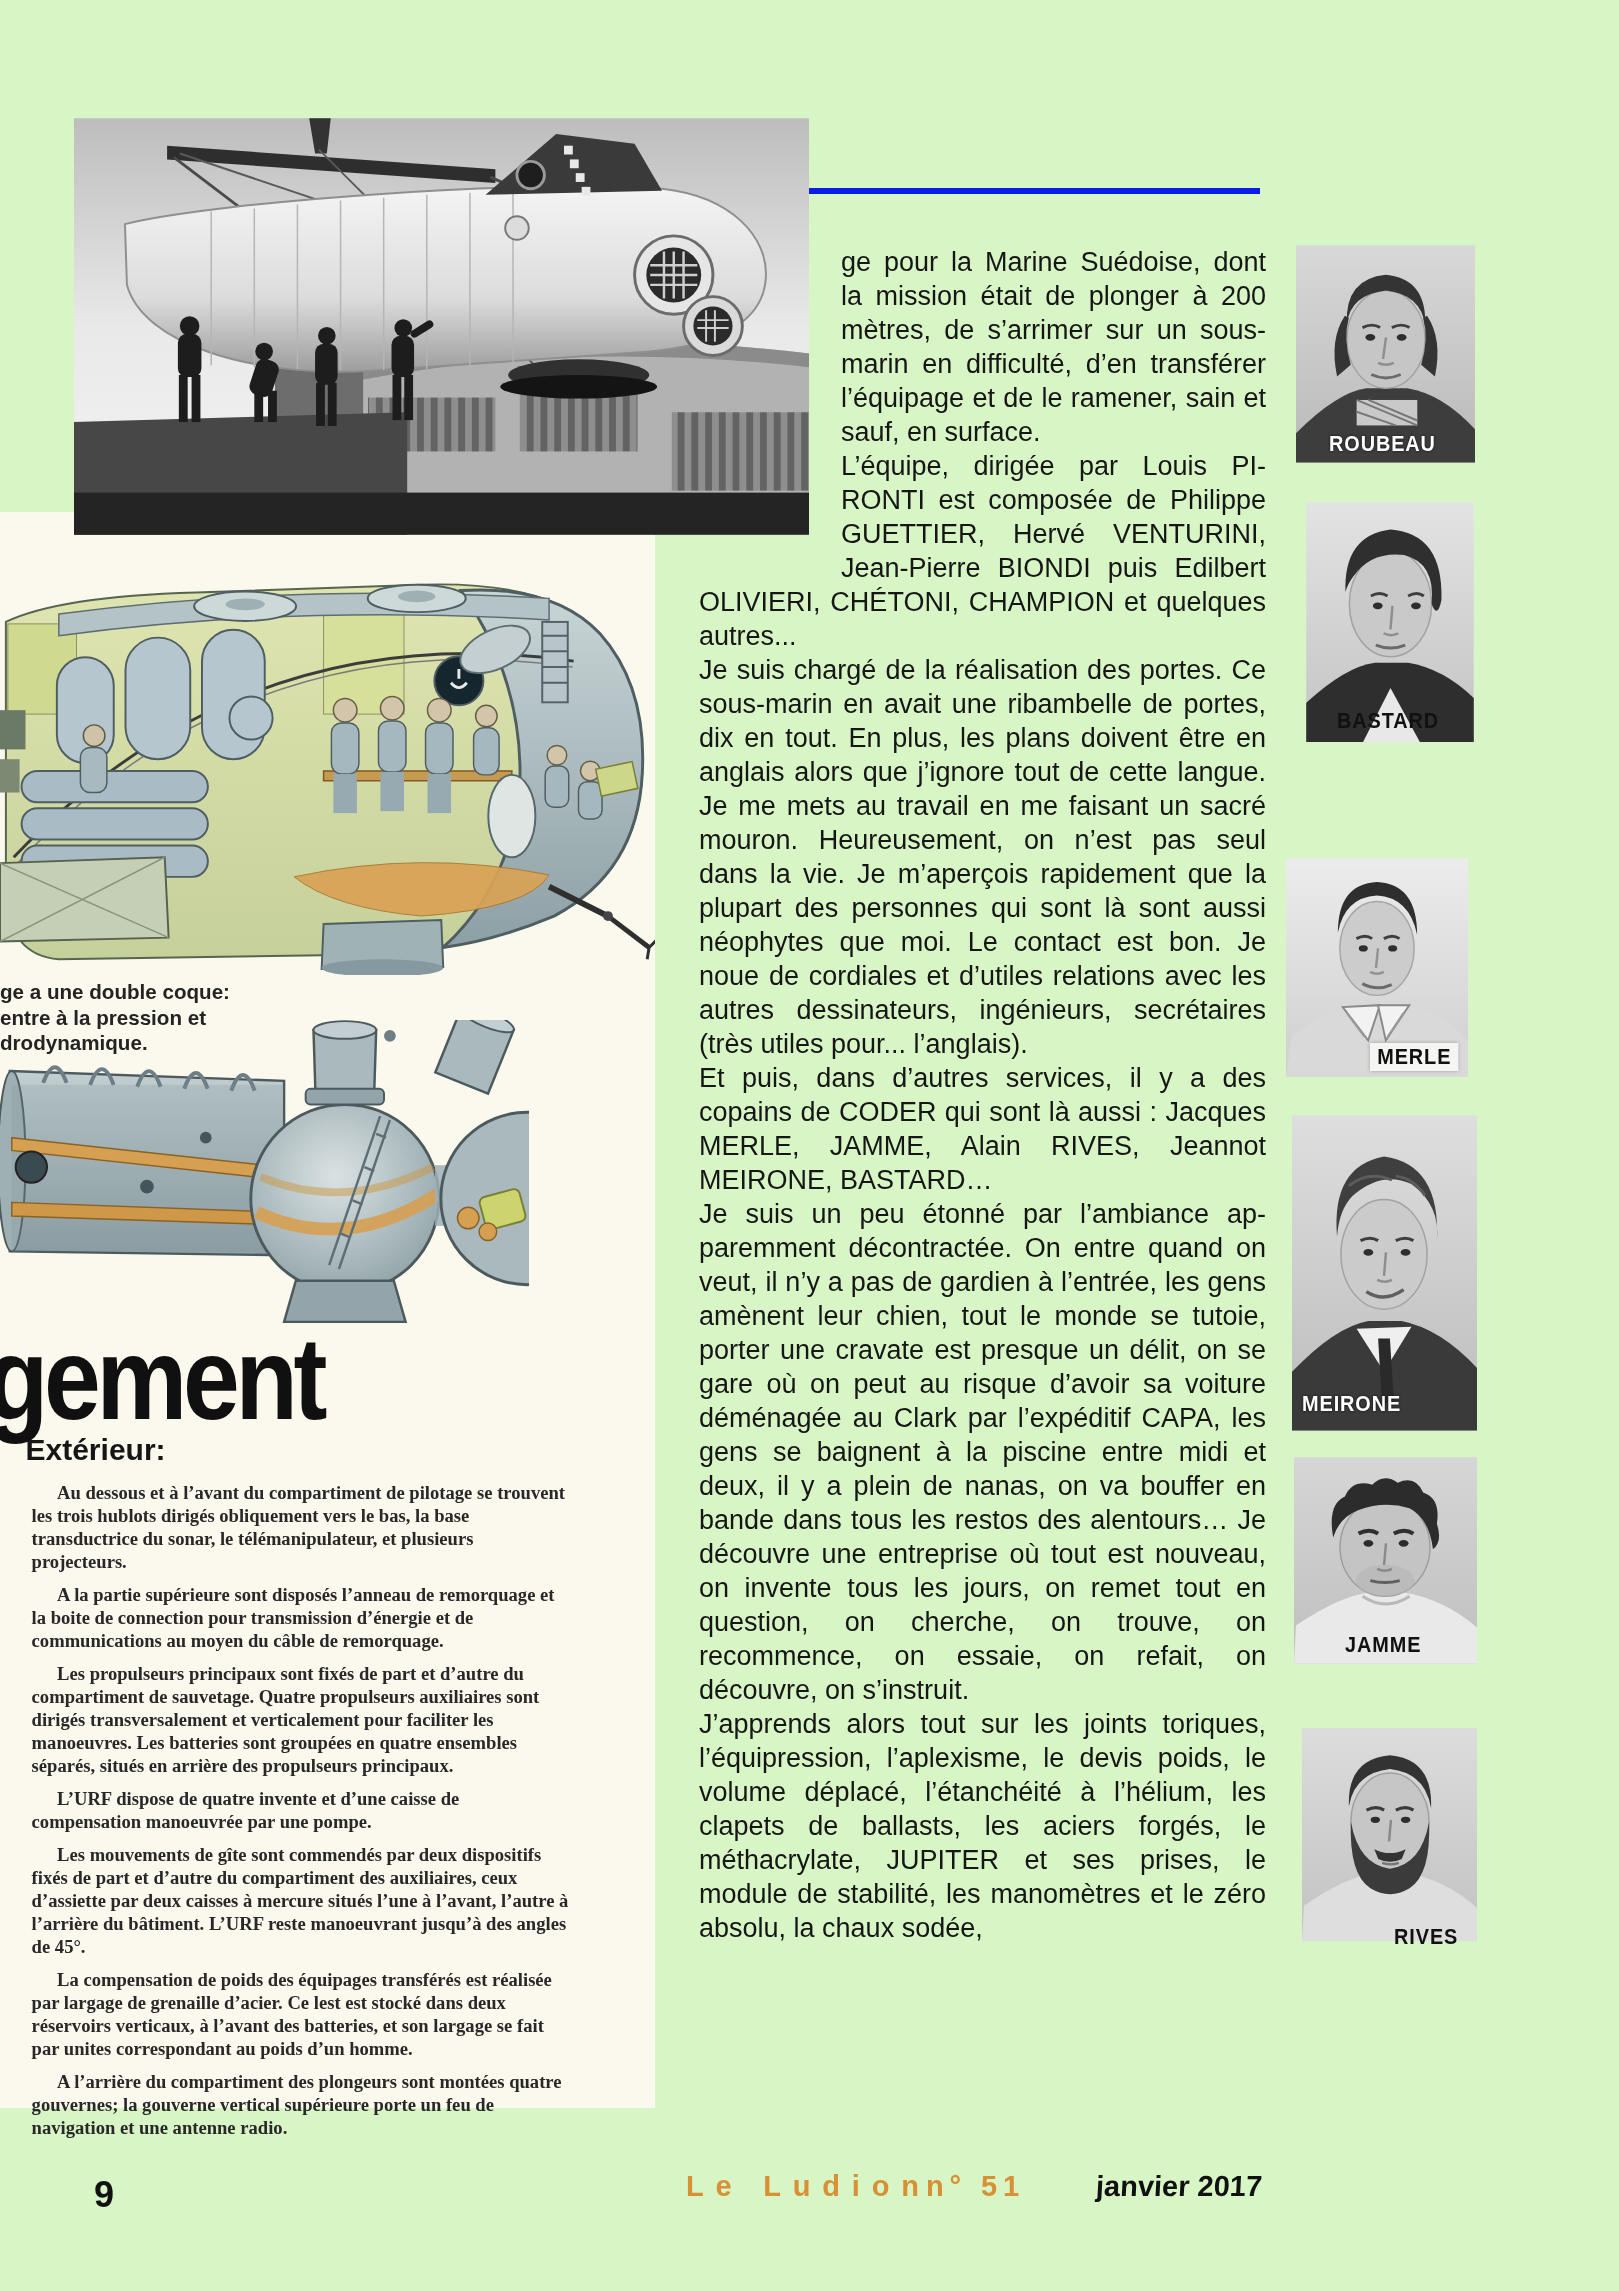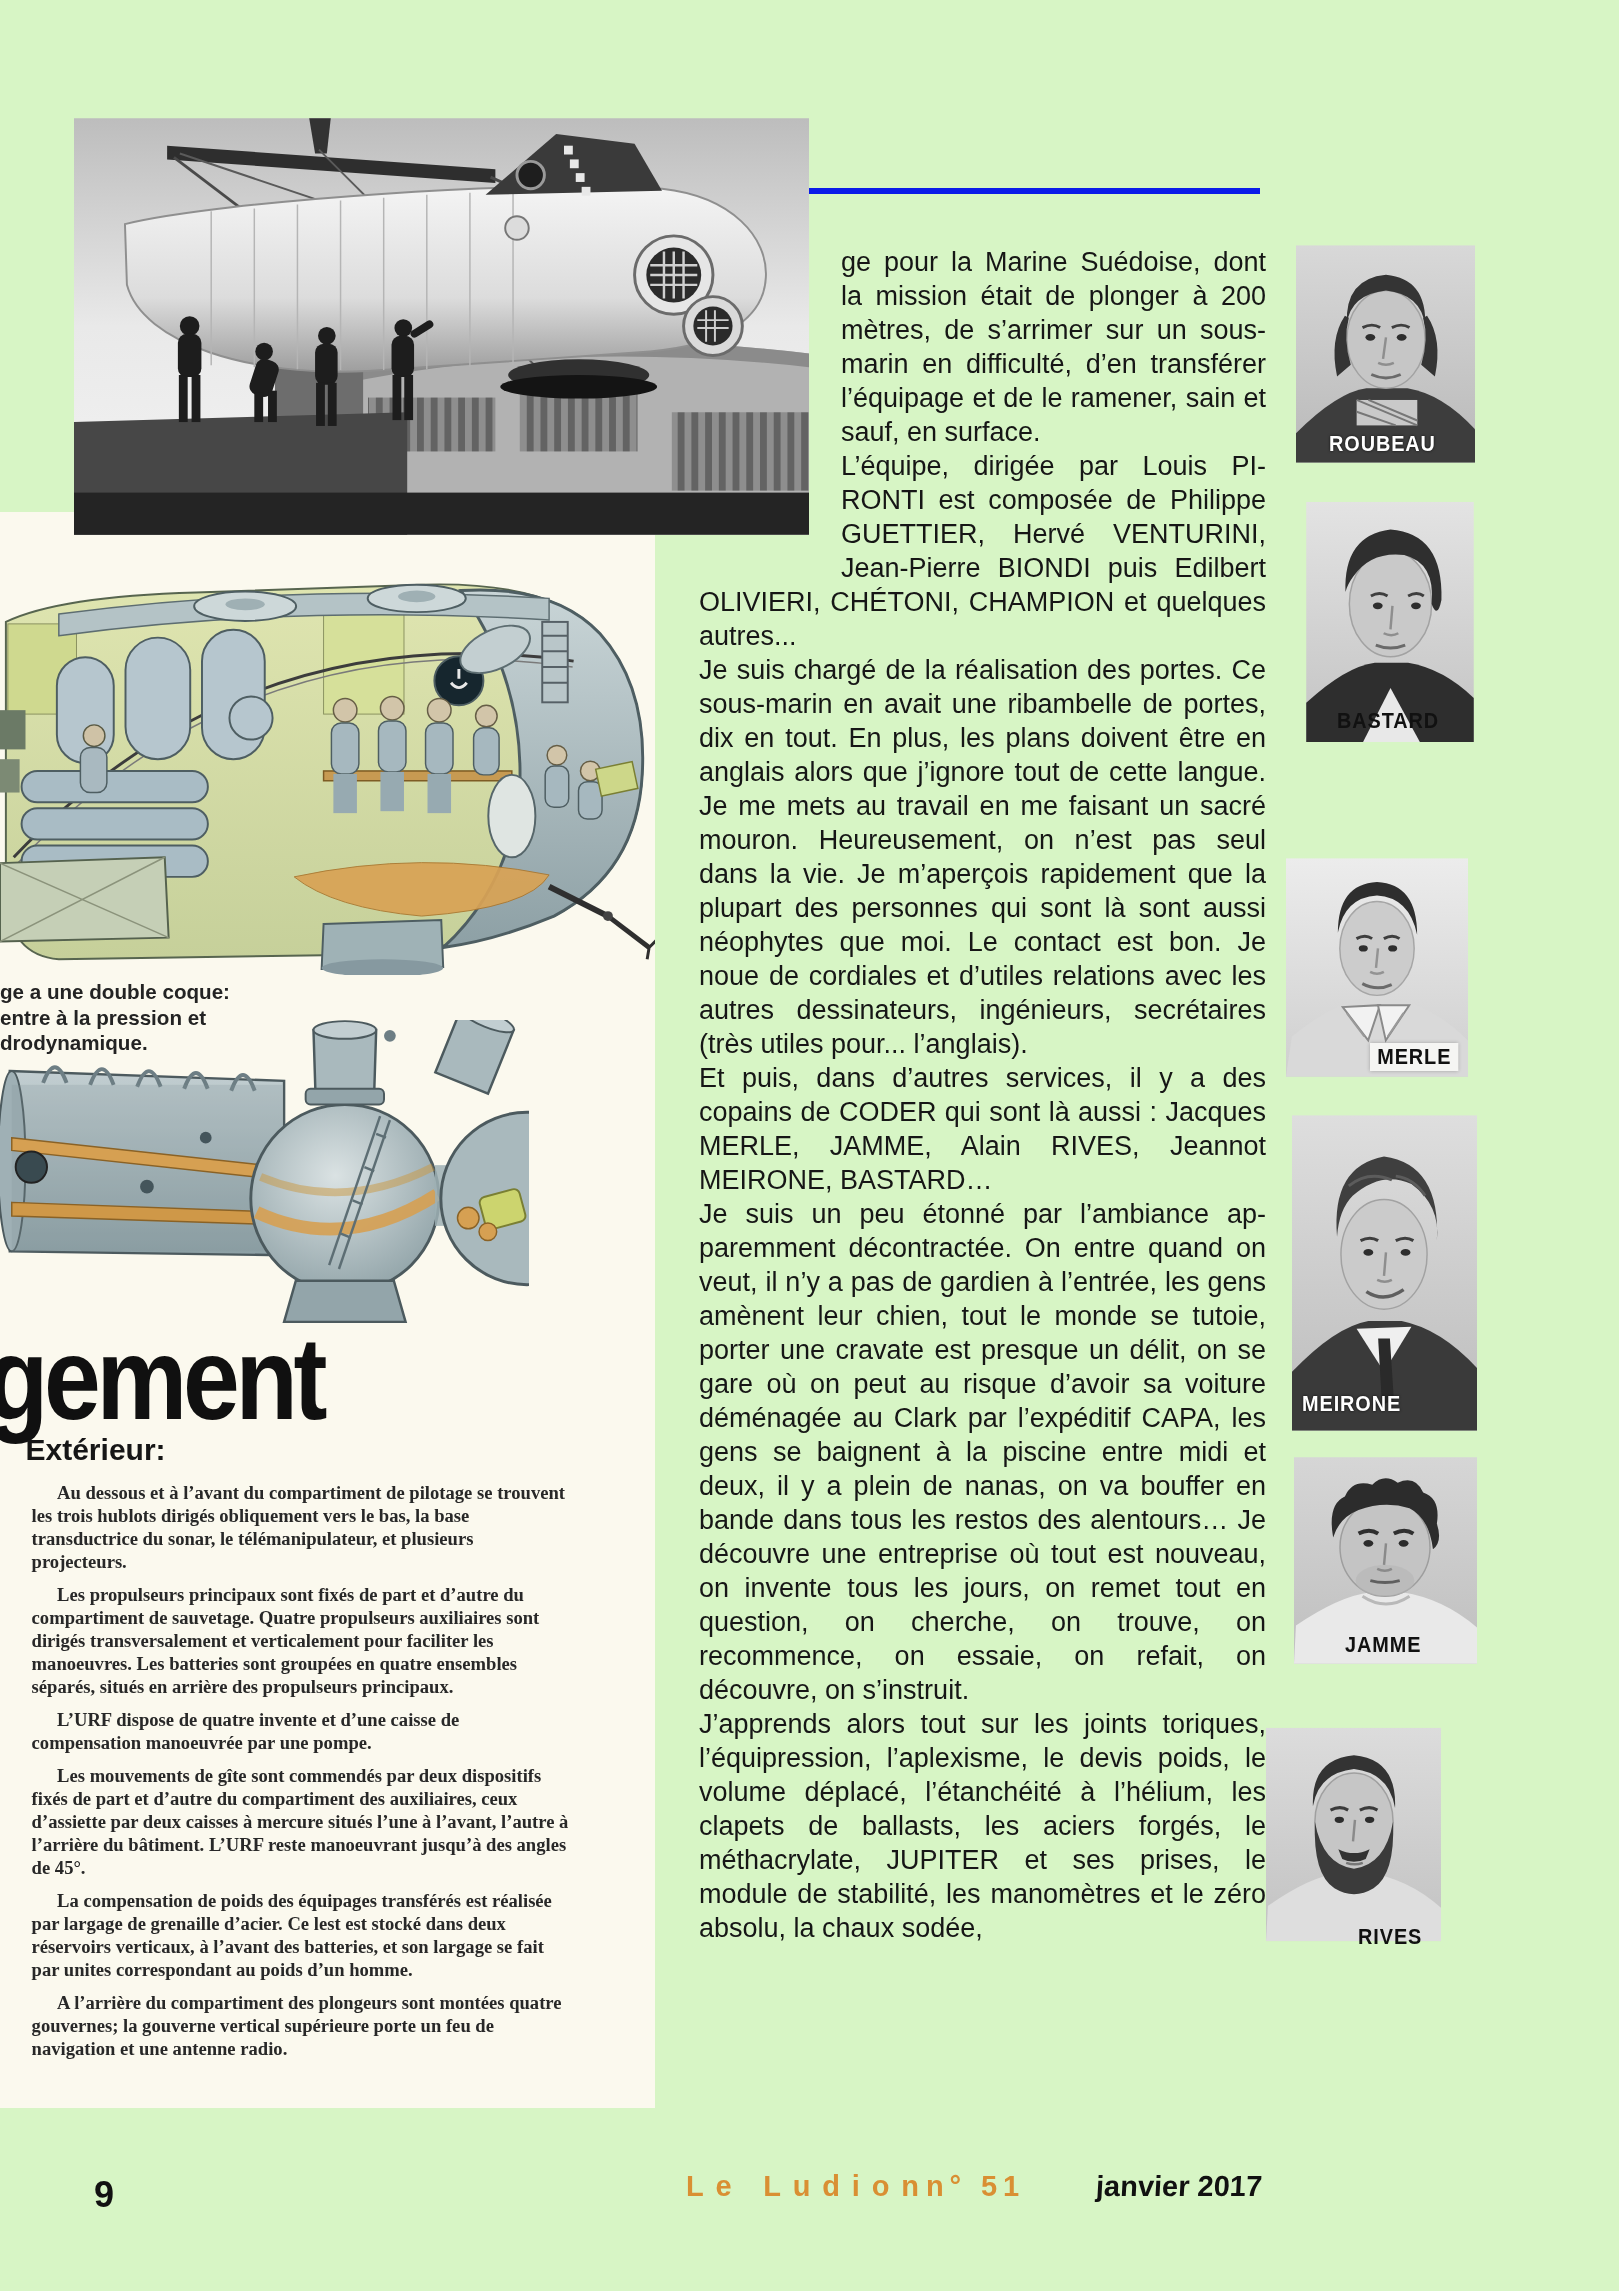--- a/index.html
+++ b/index.html
@@ -198,20 +198,21 @@
       <rect x="492" y="176" width="42" height="34" rx="6" fill="#ccd46e" stroke="#7a7f33" stroke-width="2" transform="rotate(-15 513 193)"></rect>
       <circle cx="478" cy="202" r="11" fill="#d6a052" stroke="#8a6226" stroke-width="1.5"></circle>
       <circle cx="498" cy="216" r="9" fill="#d6a052" stroke="#8a6226" stroke-width="1.5"></circle>
     </svg>
 
     <div id="clip-headline">gement</div>
     <div id="clip-exterior">Extérieur:</div>
 
     <div id="clip-text">
       <p>Au dessous et à l’avant du compartiment de pilotage se trouvent les trois hublots dirigés obliquement vers le bas, la base transductrice du sonar, le télémanipula­teur, et plusieurs projecteurs.</p>
+      <p>A la partie supérieure sont disposés l’anneau de remorquage et la boite de connection pour transmis­sion d’énergie et de communications au moyen du câble de remorquage.</p>
       <p>Les propulseurs principaux sont fixés de part et d’autre du compartiment de sauvetage. Quatre propulseurs auxiliaires sont dirigés transversalement et verticalement pour faciliter les manoeuvres. Les batteries sont groupées en quatre ensembles séparés, situés en arrière des propulseurs principaux.</p>
       <p>L’URF dispose de quatre invente et d’une caisse de compensation manoeuvrée par une pompe.</p>
       <p>Les mouvements de gîte sont commendés par deux dispositifs fixés de part et d’autre du compartiment des auxiliaires, ceux d’assiette par deux caisses à mercure situés l’une à l’avant, l’autre à l’arrière du bâtiment. L’URF reste manoeuvrant jusqu’à des angles de 45°.</p>
       <p>La compensation de poids des équipages transférés est réalisée par largage de grenaille d’acier. Ce lest est stocké dans deux réservoirs verticaux, à l’avant des batteries, et son largage se fait par unites correspon­dant au poids d’un homme.</p>
       <p>A l’arrière du compartiment des plongeurs sont montées quatre gouvernes; la gouverne vertical supéri­eure porte un feu de navigation et une antenne radio.</p>
     </div>
   </div>
 
   <div id="main-photo" class="abs">
     <svg width="735" height="417" viewBox="0 0 750 425">
@@ -410,21 +411,21 @@
       <ellipse cx="93" cy="126" rx="30" ry="16" fill="#b5b5b5" opacity=".6"></ellipse>
       <path d="M66,78 q11,-6 20,0 M102,78 q11,-6 20,0" stroke="#2f2f2f" stroke-width="4" fill="none"></path>
       <ellipse cx="76" cy="88" rx="5" ry="3.4" fill="#2c2c2c"></ellipse>
         <ellipse cx="112" cy="88" rx="5" ry="3.4" fill="#2c2c2c"></ellipse>
       <path d="M94,88 L92,110 M85,114 q8,4 15,0" stroke="#8a8a8a" stroke-width="2.5" fill="none"></path>
       <path d="M78,126 q15,4 30,0" stroke="#5f5f5f" stroke-width="3" fill="none"></path>
     </svg>
     <div class="p-label dark" style="left:51px;bottom:5.9px">JAMME</div>
   </div>
 
-  <div class="portrait" style="left:1266px;top:1701px;width:175px;height:267px">
+  <div class="portrait" style="left:1302px;top:1701px;width:175px;height:267px">
     <svg viewBox="0 0 179 218">
       <defs>
           <linearGradient id="pb6" x1="0" y1="0" x2="0" y2="1">
             <stop offset="0" stop-color="#dcdcdc"></stop>
             <stop offset="1" stop-color="#c2c2c2"></stop>
           </linearGradient>
         </defs>
       <rect width="179" height="218" fill="url(#pb6)"></rect>
       <path d="M0,218 L2,182 Q44,152 76,148 L104,148 Q146,154 179,184 L179,218 Z" fill="#dedede"></path>
       <path d="M66,152 q24,14 46,0" stroke="#b0b0b0" stroke-width="3" fill="none"></path>

